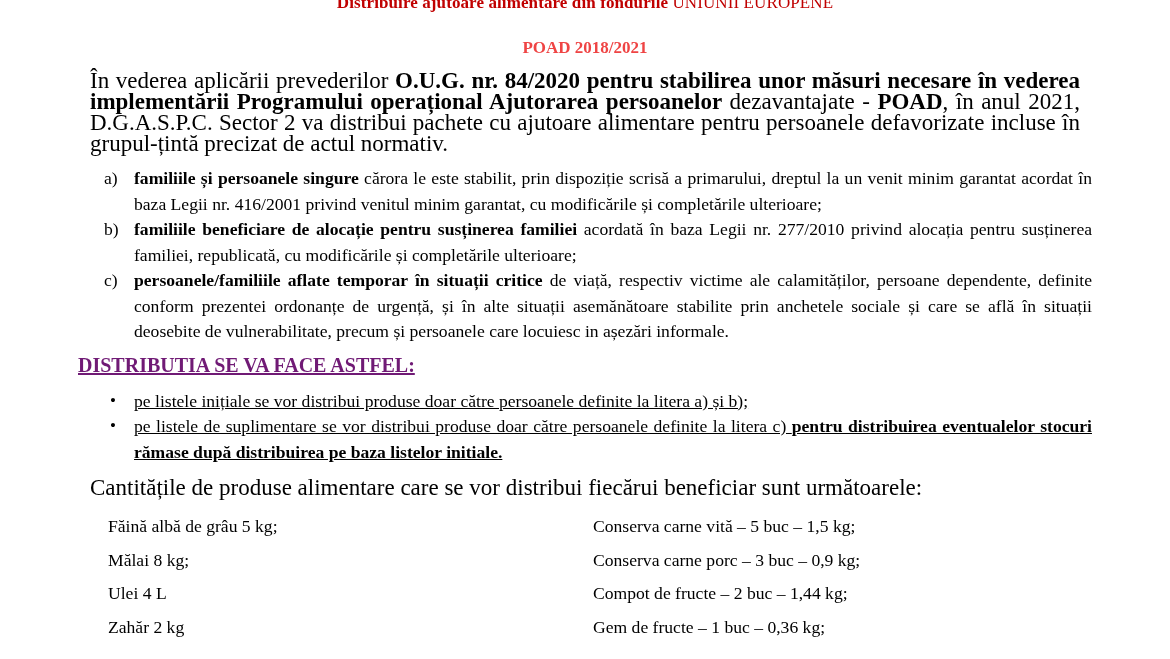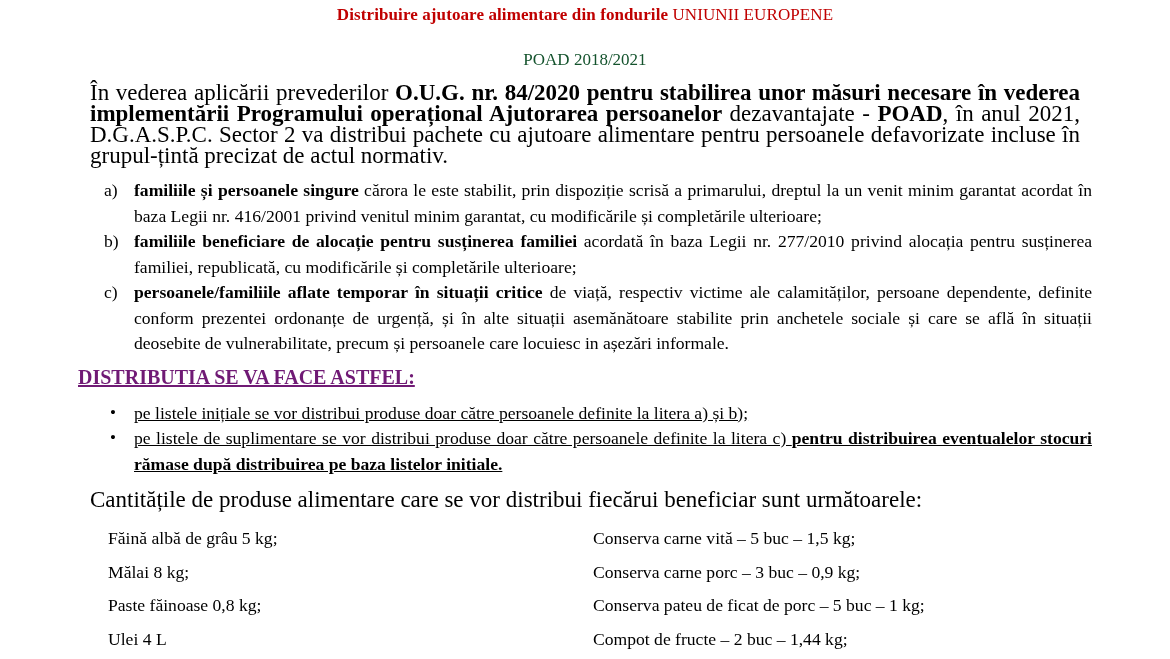--- a/index.html
+++ b/index.html
@@ -12,21 +12,21 @@
     height: 659px;
     overflow: hidden;
     font-family: "Liberation Serif", "DejaVu Serif", serif;
     color: #000000;
   }
   .page {
     position: relative;
     width: 1170px;
     height: 659px;
     box-sizing: border-box;
-    padding: 12px 78px;
+    padding: 0 78px;
     overflow: hidden;
   }
 
   
   .title-line {
     text-align: center;
     color: #c00000;
     font-weight: bold;
     font-size: 17px;
     line-height: 1.0;
@@ -34,22 +34,22 @@
     padding-top: 0px;
     letter-spacing: 0.1px;
     position: relative;
     top: -6px;
   }
   .title-line .reg {
     font-weight: normal;
   }
   .subtitle-line {
     text-align: center;
-    color: #14532d;
-    font-weight: normal;
+    color: #ef4444;
+    font-weight: bold;
     font-size: 17px;
     margin: 0;
     padding-top: 21px;
   }
 
   
   p.body {
     font-size: 23px;
     line-height: 21px;
     text-align: justify;
@@ -183,24 +183,20 @@
   <div class="products">
     <div class="prow">
       <div class="col-l">Făină albă de grâu 5 kg;</div>
       <div class="col-r">Conserva carne vită – 5 buc – 1,5 kg;</div>
     </div>
     <div class="prow">
       <div class="col-l">Mălai 8 kg;</div>
       <div class="col-r">Conserva carne porc – 3 buc – 0,9 kg;</div>
     </div>
     <div class="prow">
-      <div class="col-l">Paste făinoase 0,8 kg;</div>
-      <div class="col-r">Conserva pateu de ficat de porc – 5 buc – 1 kg;</div>
-    </div>
-    <div class="prow">
       <div class="col-l">Ulei 4 L</div>
       <div class="col-r">Compot de fructe – 2 buc – 1,44 kg;</div>
     </div>
     <div class="prow">
       <div class="col-l">Zahăr 2 kg</div>
       <div class="col-r">Gem de fructe – 1 buc – 0,36 kg;</div>
     </div>
   </div>
 
 </div>

